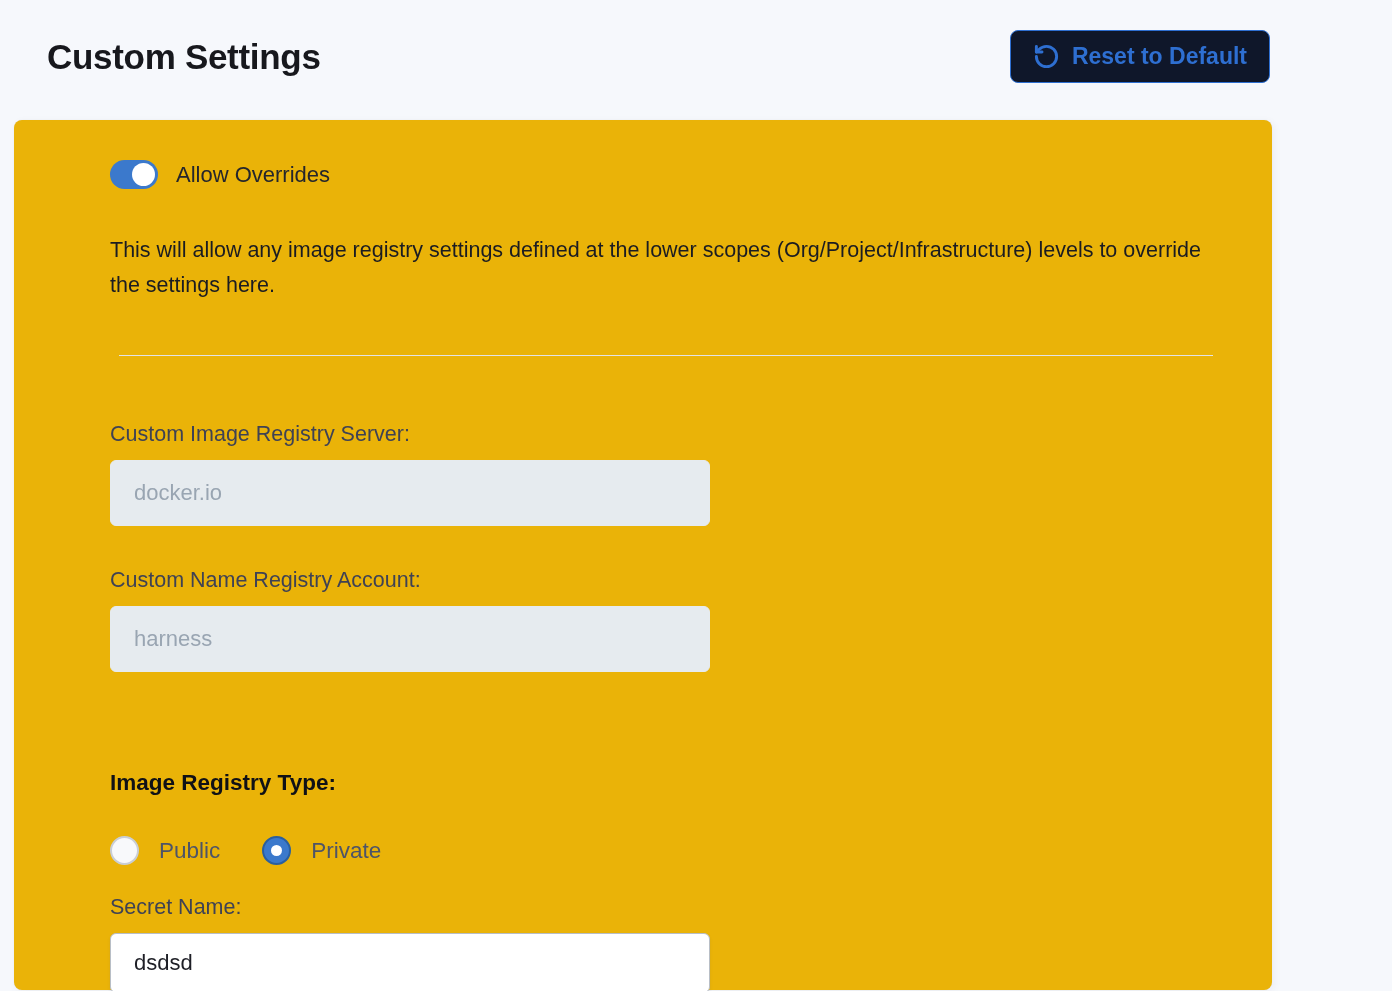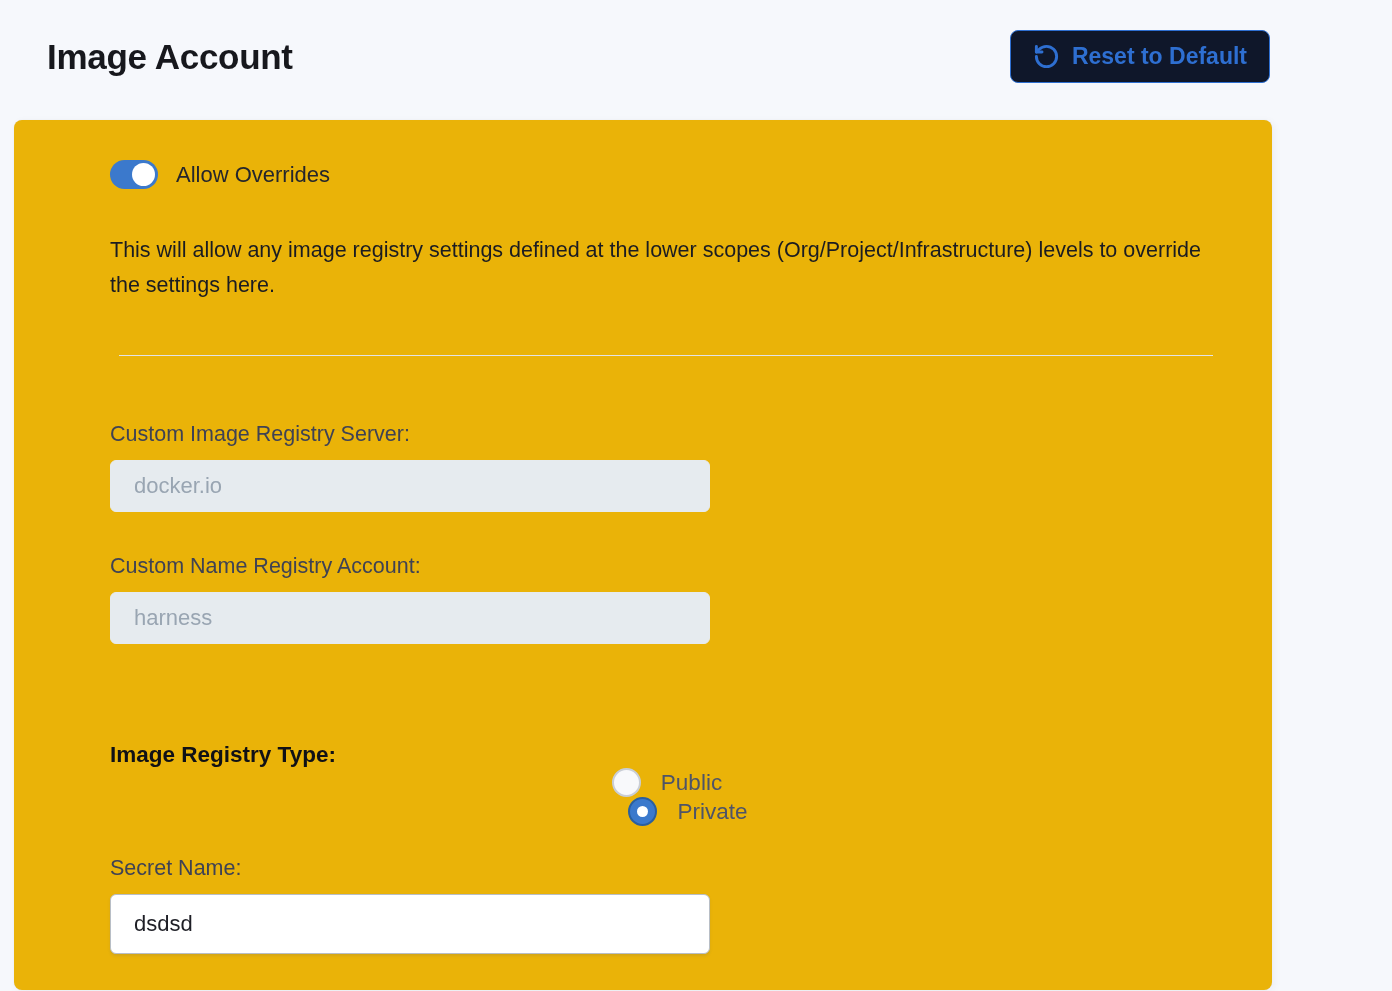--- a/index.html
+++ b/index.html
@@ -91,21 +91,21 @@
   .field-label {
     font-size:21.5px;
     color:#3f4254;
     margin-bottom:13px;
   }
   .field-server { margin-top:66px; }
   .field-account { margin-top:42px; }
   .text-input {
     display:block;
     width:600px;
-    height:52px;
+    height:66px;
     border-radius:6px;
     font-size:22px;
     font-family:"Liberation Sans", sans-serif;
     padding:0 23px;
     outline:none;
   }
   .text-input:disabled,
   .text-input.disabled {
     background:#e6ebef;
     border:1px solid #e6ebef;
@@ -113,23 +113,23 @@
     -webkit-text-fill-color:#99a5b2;
     opacity:1;
   }
   .type-label {
     margin-top:98px;
     font-size:22.5px;
     font-weight:700;
     color:#101116;
   }
   .radio-row {
-    display:flex;
-    align-items:center;
-    flex-direction:column;
+    margin-top:40px;
+    display:flex;
+    align-items:flex-end;
   }
   .radio-option {
     display:flex;
     align-items:center;
     gap:20px;
     cursor:pointer;
   }
   .radio-option + .radio-option { margin-left:42px; }
   .radio {
     width:29px;
@@ -166,21 +166,21 @@
     border:1px solid #b8bec6;
     color:#1e1f26;
     height:60px;
     box-shadow:0 2px 3px rgba(96,97,112,0.16);
   }
 </style>
 </head>
 <body>
 
 <div class="header">
-  <div class="page-title">Image Account</div>
+  <div class="page-title">Custom Settings</div>
   <button class="reset-btn">
     <span>
       <svg width="27" height="27" viewBox="0 0 24 24" fill="none" stroke="#2e6fd1" stroke-width="2.6" stroke-linecap="round" stroke-linejoin="round">
         <path d="M3 12a9 9 0 1 0 9-9 9.75 9.75 0 0 0-6.74 2.74L3 8"></path>
         <path d="M3 3v5h5"></path>
       </svg>
     </span>
     <span>Reset to Default</span>
   </button>
 </div>

